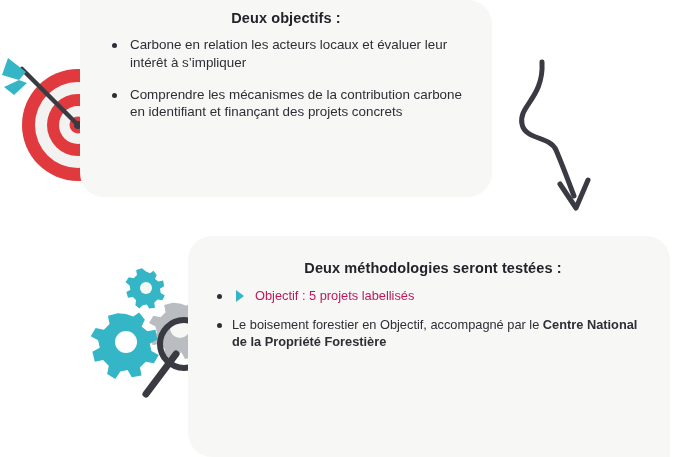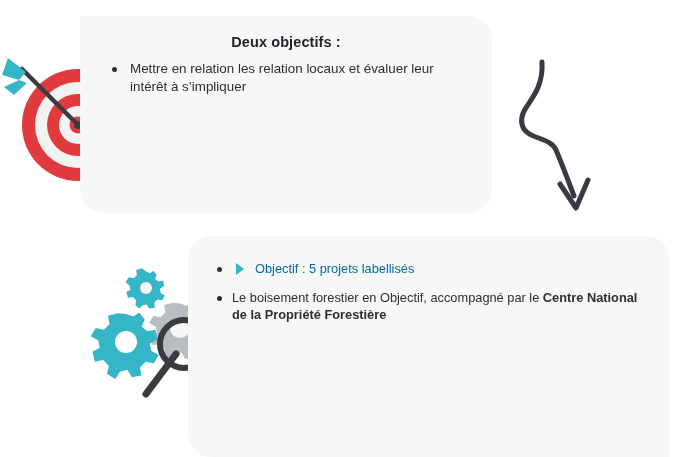--- a/index.html
+++ b/index.html
@@ -24,25 +24,25 @@
 
   
   .card {
     position: absolute;
     background: #f7f7f5;
     border-radius: 24px;
     box-sizing: border-box;
   }
   #card-objectifs {
     left: 80px;
-    top: 16px;
+    top: 0px;
     width: 412px;
     height: 197px;
     border-radius: 0 24px 24px 24px;
-    padding: 14px 22px 12px 22px;
+    padding: 6px 22px 12px 22px;
   }
   #card-methodo {
     left: 188px;
     top: 236px;
     width: 482px;
     height: 221px;
     border-radius: 24px 24px 0 24px;
     padding: 18px 16px 10px 24px;
   }
 
@@ -101,21 +101,21 @@
     padding-left: 20px;
     margin-bottom: 12px;
   }
 
   .sub-item {
     display: flex;
     align-items: flex-start;
     margin-top: 7px;
     margin-left: 2px;
     font-size: 12.8px;
-    color: #0369a1;
+    color: #be185d;
   }
   .sub-item .chev {
     flex: 0 0 auto;
     width: 14px;
     height: 14px;
     margin-right: 7px;
     margin-top: 1px;
   }
   .bold { font-weight: bold; }
 
@@ -166,21 +166,25 @@
       <path d="M19 55 L4 62 L14 70 L27 58 Z" fill="#34b6c6"></path>
       <circle cx="78" cy="100" r="4" fill="#3a3a42"></circle>
     </svg>
   </div>
 
   <div class="card" id="card-objectifs">
     <div class="card-title">Deux objectifs :</div>
     <ul class="bullets">
       <li>
         <span class="dot"></span>
-        <span>Mettre en relation les relation locaux et évaluer leur intérêt à s’impliquer</span>
+        <span>Carbone en relation les acteurs locaux et évaluer leur intérêt à s’impliquer</span>
+      </li>
+      <li>
+        <span class="dot"></span>
+        <span>Comprendre les mécanismes de la contribution carbone en identifiant et finançant des projets concrets</span>
       </li>
     </ul>
   </div>
 
   <div id="curved-arrow">
     <svg width="115" height="160" viewBox="0 0 115 160" xmlns="http://www.w3.org/2000/svg">
       <path d="M32 4 C 34 40, 8 48, 12 66 C 15 82, 40 78, 46 92 C 52 106, 58 122, 64 138" fill="none" stroke="#3a3a42" stroke-width="5" stroke-linecap="round"></path>
       <path d="M50 126 L66 150 L78 122" fill="none" stroke="#3a3a42" stroke-width="5" stroke-linecap="round" stroke-linejoin="round"></path>
     </svg>
   </div>
@@ -204,20 +208,21 @@
       </g>
 
       <g>
         <line x1="88" y1="88" x2="58" y2="128" stroke="#3a3a42" stroke-width="7" stroke-linecap="round"></line>
         <circle cx="96" cy="78" r="24" fill="none" stroke="#3a3a42" stroke-width="6"></circle>
       </g>
     </svg>
   </div>
 
   <div class="card" id="card-methodo">
+    <div class="card-title">Deux méthodologies seront testées :</div>
     <ul class="bullets">
       <li>
         <span class="dot"></span>
         <div class="sub-item">
           <span class="chev">
             <svg width="14" height="14" viewBox="0 0 14 14" xmlns="http://www.w3.org/2000/svg">
               <path d="M2 1 L10 7 L2 13 Z" fill="#34b6c6"></path>
             </svg>
           </span>
           <span>Objectif : 5 projets labellisés</span>

